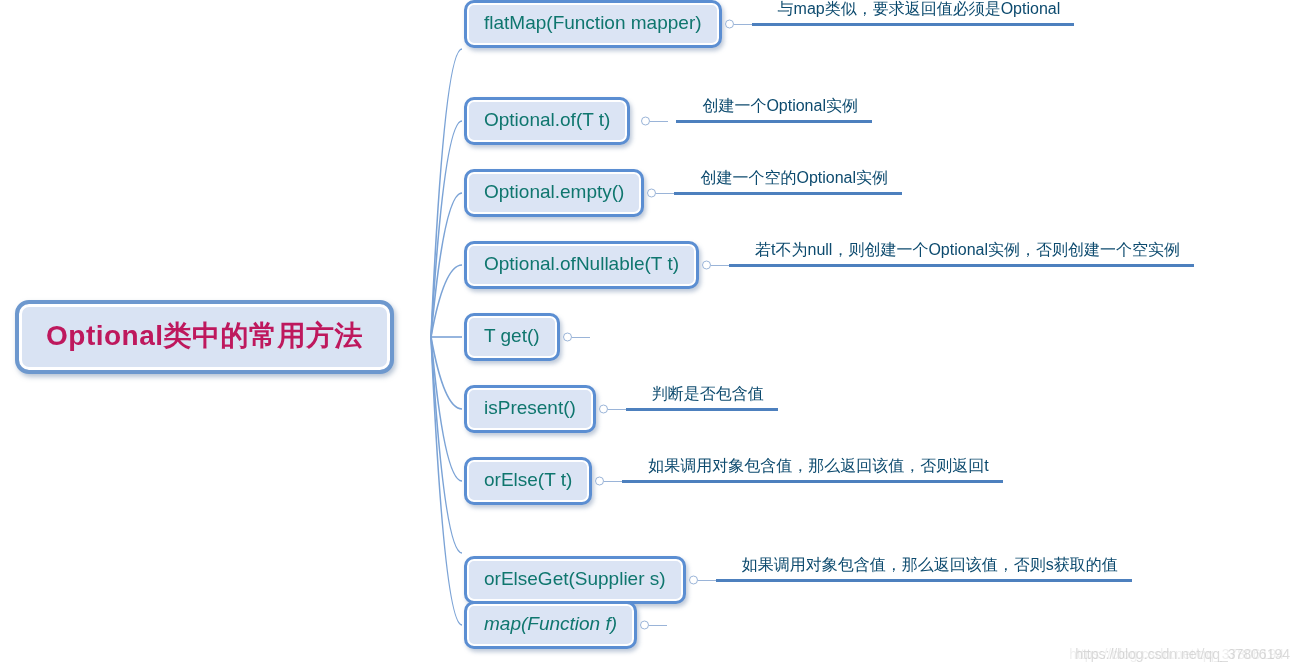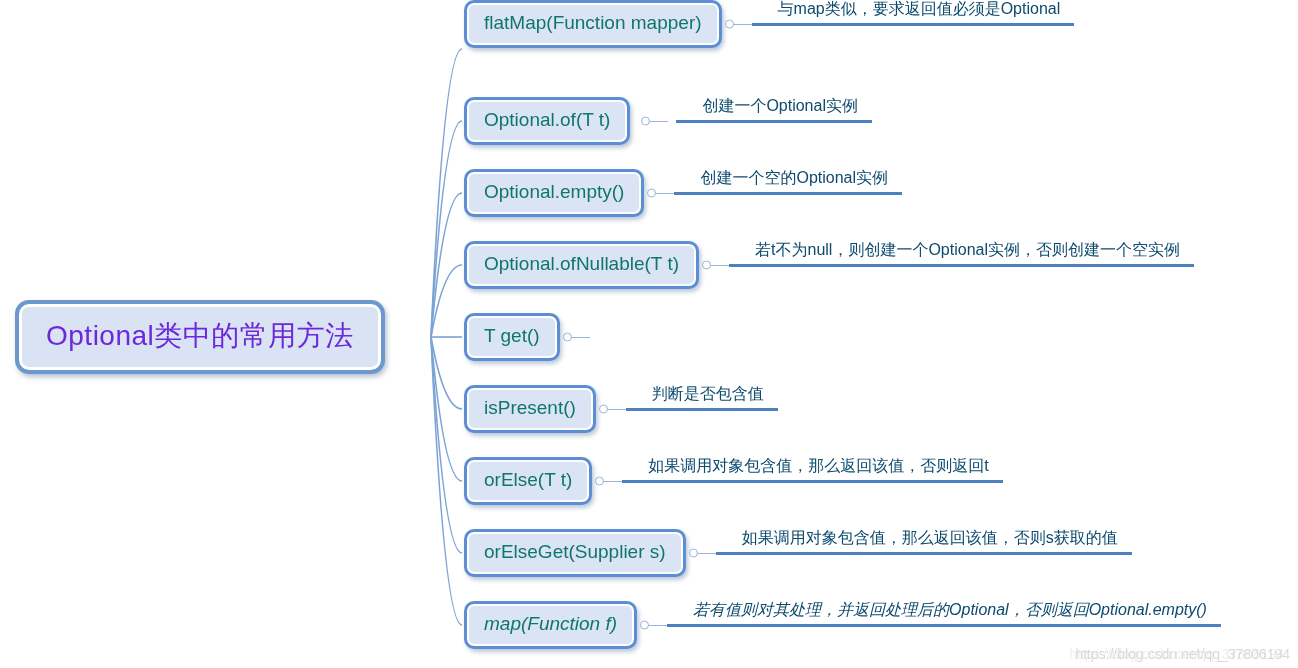--- a/index.html
+++ b/index.html
@@ -20,22 +20,22 @@
   .central-node {
     position: absolute;
     left: 15px; top: 300px;
     z-index: 2;
     background: #d9e3f3;
     border: 4px solid #6d98ce;
     border-radius: 14px;
     box-shadow: inset 0 0 0 3px #ffffff, 2px 3px 5px rgba(110,135,170,0.5);
     padding: 13px 27px 15px 27px;
     font-size: 28px;
-    font-weight: normal;
-    color: #6d28d9;
+    font-weight: bold;
+    color: #be185d;
     letter-spacing: 0.5px;
     white-space: nowrap;
   }
   
   .row {
     position: absolute;
     left: 464px;
     height: 48px;
     display: flex;
     align-items: stretch;
@@ -84,21 +84,21 @@
     color: #0c4a6e;
   }
   
   .row:nth-of-type(1) { top: 25px; }
   .row:nth-of-type(2) { top: 97px; gap: 8px; }
   .row:nth-of-type(3) { top: 169px; }
   .row:nth-of-type(4) { top: 241px; }
   .row:nth-of-type(5) { top: 313px; }
   .row:nth-of-type(6) { top: 385px; }
   .row:nth-of-type(7) { top: 457px; justify-content: center; }
-  .row:nth-of-type(8) { top: 529px; }
+  .row:nth-of-type(8) { top: 556px; }
   .row:nth-of-type(9) { top: 601px; font-style: italic; }
   
   .watermark {
     position: absolute;
     right: 8px; bottom: 6px;
     font-size: 14px;
     color: rgba(190,190,190,0.55);
     text-shadow: -6px 0 0 rgba(205,205,205,0.35);
     z-index: 3;
     margin-top: 16px;
@@ -184,21 +184,20 @@
     </span>
   <div class="note">如果调用对象包含值，那么返回该值，否则s获取的值</div>
 </div>
 
 <div class="row">
   <div class="node">map(Function f)</div>
   <span class="connector">
       <span class="ring"></span>
       <span class="tail"></span>
     </span>
-  <div class="note">若有值则对其处理，并返回处理后的Optional，否则返回Optional.empty()</div>
 </div>
 
 <div class="row">
   <div class="node">flatMap(Function mapper)</div>
   <span class="connector">
       <span class="ring"></span>
       <span class="tail"></span>
     </span>
   <div class="note">与map类似，要求返回值必须是Optional</div>
 </div>

